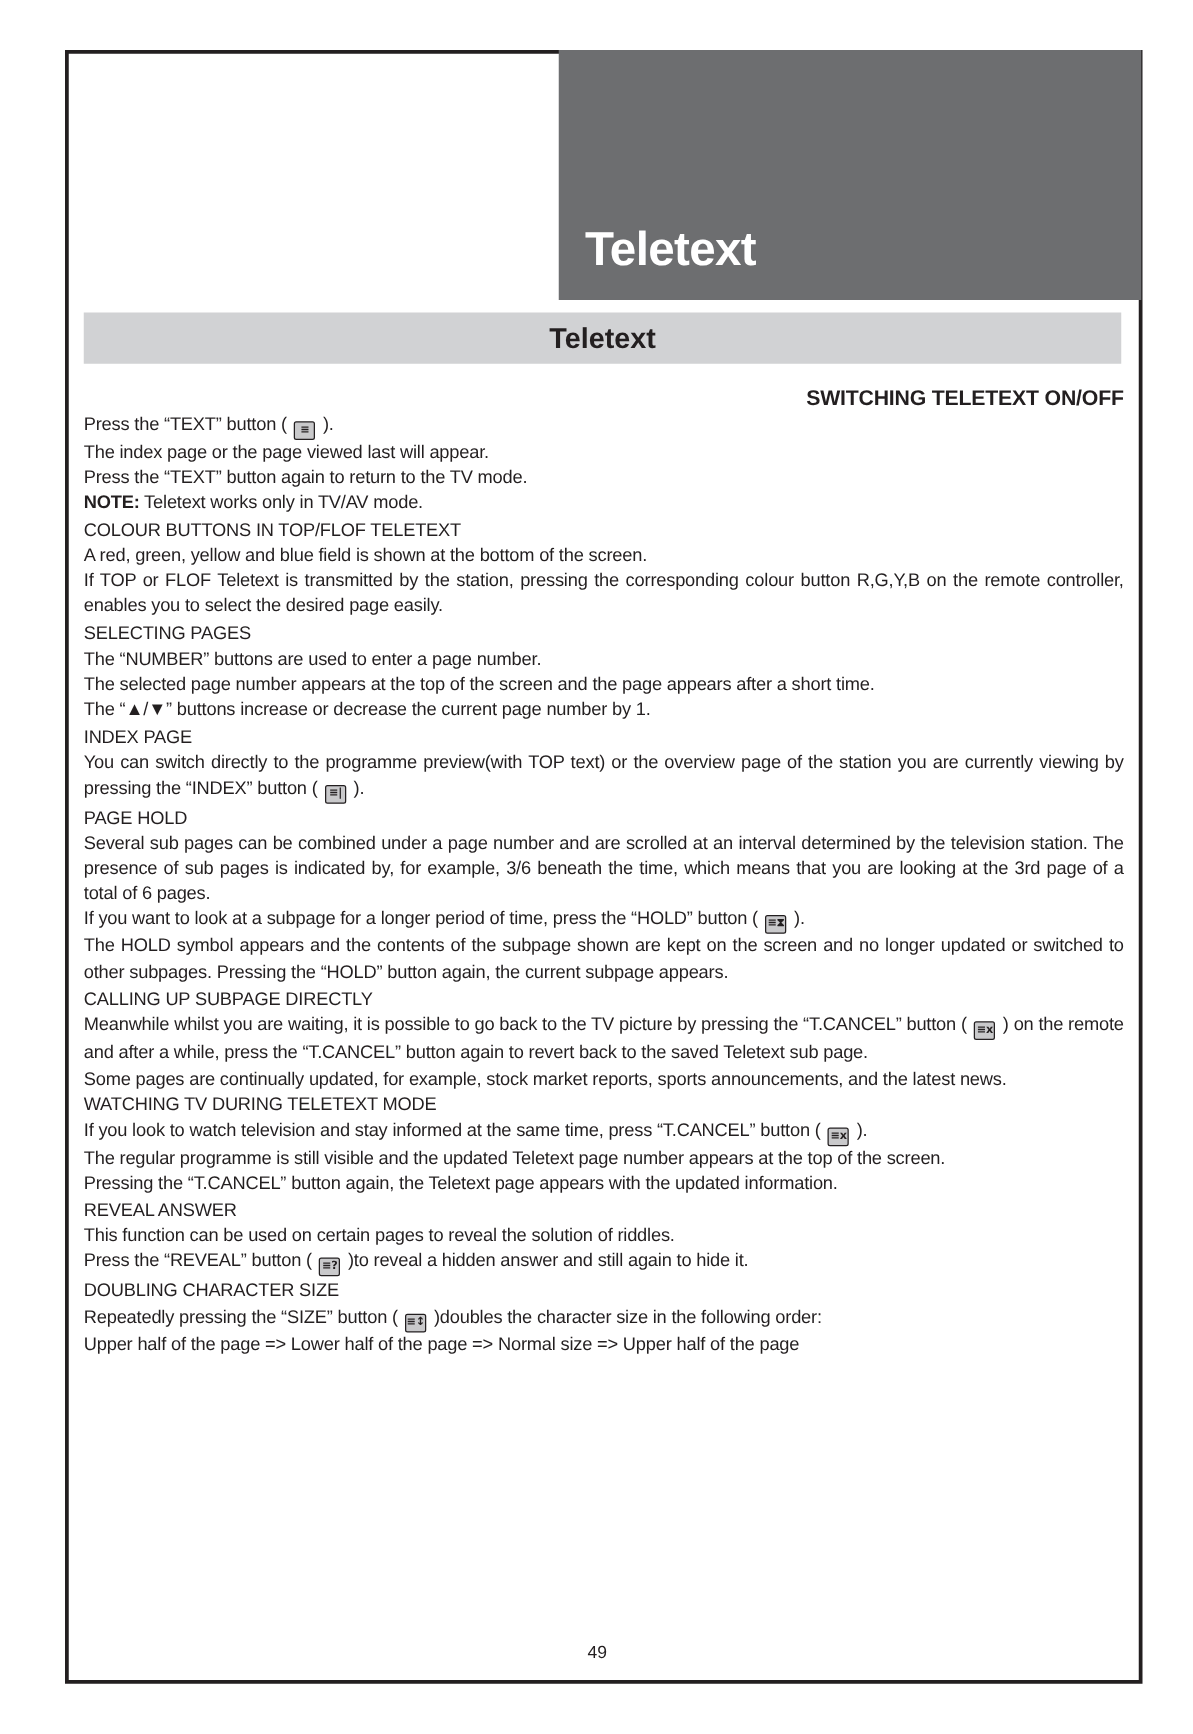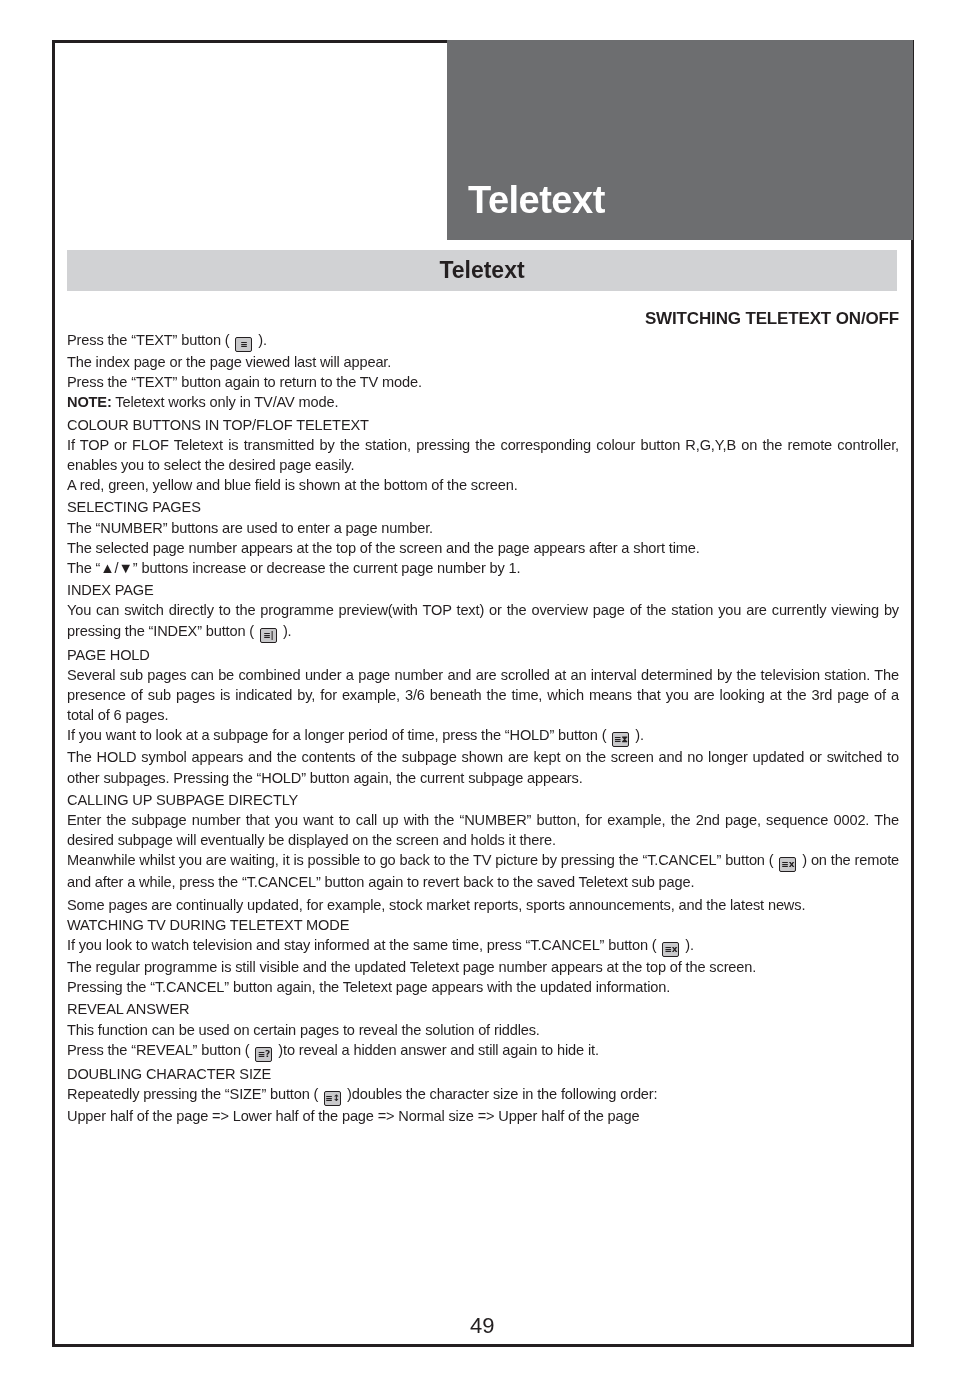--- a/index.html
+++ b/index.html
@@ -19,21 +19,21 @@
   .main-heading { font-size:17px; font-weight:bold; line-height:22px;text-align:right; }
   .block { margin-top:2px; }
   .block:first-child { margin-top:0; }
   .sub-heading { text-transform:none; }
   .line { display:block; text-align:justify; }
   .note-label { font-weight:bold; }
   .btn-icon { display:inline-block; width:15px; height:13px; border:1.5px solid #231f20;
               border-radius:2px; background:#c9c9cb; vertical-align:-2px; margin:0 2px;
               font-size:9px; line-height:13px; text-align:center; font-weight:bold;
               box-sizing:content-box; font-family:"DejaVu Sans", sans-serif; }
-  .page-num { position:absolute; left:470px; top:1313px; font-size:22px; }
+  .page-num { position:absolute; left:470px; top:1313px; font-size:14px; }
 </style>
 </head>
 <body>
 
 <div class="frame"></div>
 
 <div class="banner">
   <div class="banner-title">Teletext</div>
 </div>
 
@@ -46,22 +46,22 @@
   <div class="block">
     <div class="main-heading">SWITCHING TELETEXT ON/OFF</div>
     <span class="line"><span>Press the “TEXT” button (</span> <span class="btn-icon">≡</span> <span>).</span></span>
     <span class="line">The index page or the page viewed last will appear.</span>
     <span class="line">Press the “TEXT” button again to return to the TV mode.</span>
     <span class="line"><span class="note-label">NOTE:</span><span> Teletext works only in TV/AV mode.</span></span>
   </div>
 
   <div class="block">
     <span class="line sub-heading">COLOUR BUTTONS IN TOP/FLOF TELETEXT</span>
+    <span class="line">A red, green, yellow and blue field is shown at the bottom of the screen.</span>
     <span class="line">If TOP or FLOF Teletext is transmitted by the station, pressing the corresponding colour button R,G,Y,B on the remote controller, enables you to select the desired page easily.</span>
-    <span class="line">A red, green, yellow and blue field is shown at the bottom of the screen.</span>
   </div>
 
   <div class="block">
     <span class="line sub-heading">SELECTING PAGES</span>
     <span class="line">The “NUMBER” buttons are used to enter a page number.</span>
     <span class="line">The selected page number appears at the top of the screen and the page appears after a short time.</span>
     <span class="line">The “▲/▼” buttons increase or decrease the current page number by 1.</span>
   </div>
 
   <div class="block">
@@ -71,21 +71,20 @@
 
   <div class="block">
     <span class="line sub-heading">PAGE HOLD</span>
     <span class="line">Several sub pages can be combined under a page number and are scrolled at an interval determined by the television station. The presence of sub pages is indicated by, for example, 3/6 beneath the time, which means that you are looking at the 3rd page of a total of 6 pages.</span>
     <span class="line"><span>If you want to look at a subpage for a longer period of time, press the “HOLD” button (</span> <span class="btn-icon">≡⧗</span> <span>).</span></span>
     <span class="line">The HOLD symbol appears and the contents of the subpage shown are kept on the screen and no longer updated or switched to other subpages. Pressing the “HOLD” button again, the current subpage appears.</span>
   </div>
 
   <div class="block">
     <span class="line sub-heading">CALLING UP SUBPAGE DIRECTLY</span>
-    <span class="line">Enter the subpage number that you want to call up with the “NUMBER” button, for example, the 2nd page, sequence 0002. The desired subpage will eventually be displayed on the screen and holds it there.</span>
     <span class="line"><span>Meanwhile whilst you are waiting, it is possible to go back to the TV picture by pressing the “T.CANCEL” button (</span> <span class="btn-icon">≡x</span> <span>) on the remote and after a while, press the “T.CANCEL” button again to revert back to the saved Teletext sub page.</span></span>
   </div>
 
   <div class="block">
     <span class="line">Some pages are continually updated, for example, stock market reports, sports announcements, and the latest news.</span>
     <span class="line sub-heading">WATCHING TV DURING TELETEXT MODE</span>
     <span class="line"><span>If you look to watch television and stay informed at the same time, press “T.CANCEL” button (</span> <span class="btn-icon">≡x</span> <span>).</span></span>
     <span class="line">The regular programme is still visible and the updated Teletext page number appears at the top of the screen.</span>
     <span class="line">Pressing the “T.CANCEL” button again, the Teletext page appears with the updated information.</span>
   </div>

